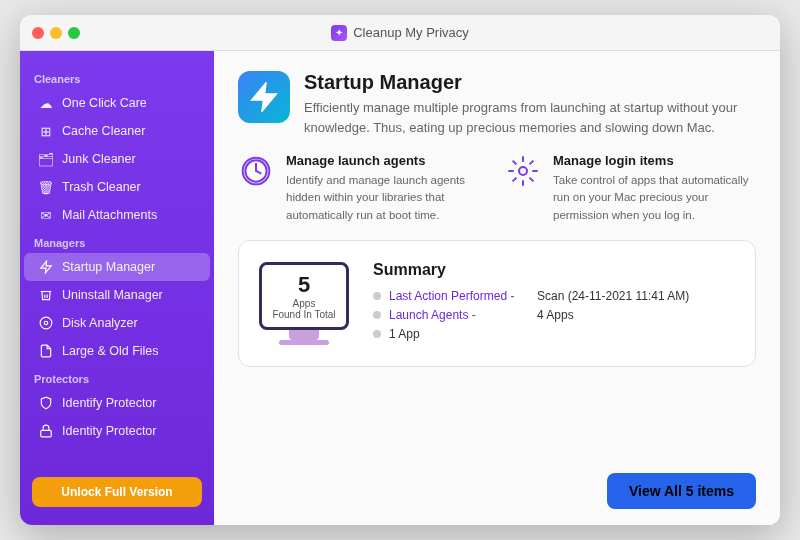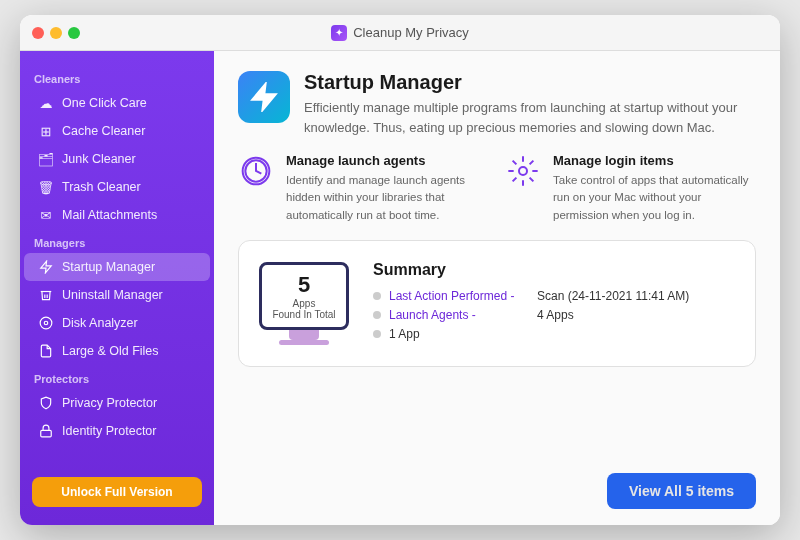--- a/index.html
+++ b/index.html
@@ -283,21 +283,21 @@
       justify-content: flex-end;
       align-items: center;
       padding: 0 24px 16px;
       background: #fafafa;
     }
     .view-all-btn {
       padding: 10px 22px;
       background: #2563eb;
       border: none;
       border-radius: 8px;
-      color: #e5e5e5;
+      color: #000000;
       font-size: 14px;
       font-weight: 600;
       cursor: pointer;
     }
   </style>
 </head>
 <body>
 
 <div class="window">
   <div class="titlebar">
@@ -377,21 +377,21 @@
           <span>Large &amp; Old Files</span>
         </div>
 
         <div class="sidebar-section-label">Protectors</div>
         <div class="sidebar-item">
           <span class="sidebar-icon">
             <svg width="14" height="14" viewBox="0 0 24 24" fill="none" stroke="white" stroke-width="2">
               <path d="M12 22s8-4 8-10V5l-8-3-8 3v7c0 6 8 10 8 10z"></path>
             </svg>
           </span>
-          <span>Privacy Protector</span>
+          <span>Identify Protector</span>
         </div>
         <div class="sidebar-item">
           <span class="sidebar-icon">
             <svg width="14" height="14" viewBox="0 0 24 24" fill="none" stroke="white" stroke-width="2">
               <rect x="3" y="11" width="18" height="11" rx="2" ry="2"></rect>
                 <path d="M7 11V7a5 5 0 0 1 10 0v4"></path>
             </svg>
           </span>
           <span>Identity Protector</span>
         </div>
@@ -432,21 +432,21 @@
           </div>
           <div class="feature-card">
             <div class="feature-icon">
               <svg width="32" height="32" viewBox="0 0 24 24" fill="none" stroke="#7c3aed" stroke-width="1.5">
                 <circle cx="12" cy="12" r="3"></circle>
                 <path d="M12 1v4M12 19v4M4.22 4.22l2.83 2.83M16.95 16.95l2.83 2.83M1 12h4M19 12h4M4.22 19.78l2.83-2.83M16.95 7.05l2.83-2.83"></path>
               </svg>
             </div>
             <div class="feature-text">
               <h3>Manage login items</h3>
-              <p>Take control of apps that automatically run on your Mac without your permission when you log in.</p>
+              <p>Take control of apps that automatically run on your Mac precious your permission when you log in.</p>
             </div>
           </div>
         </div>
 
         <div class="summary-card">
           <div class="monitor-graphic">
             <div class="monitor-screen">
               <div class="monitor-count">5</div>
               <div class="monitor-label">
                 <span>Apps</span><br>

